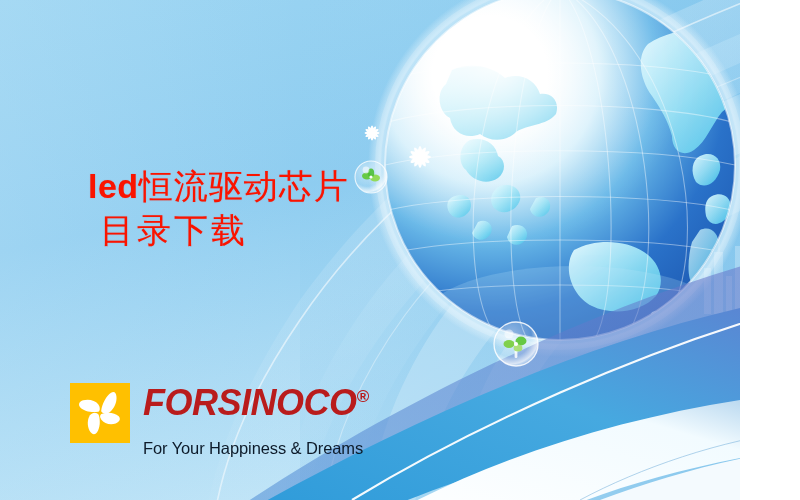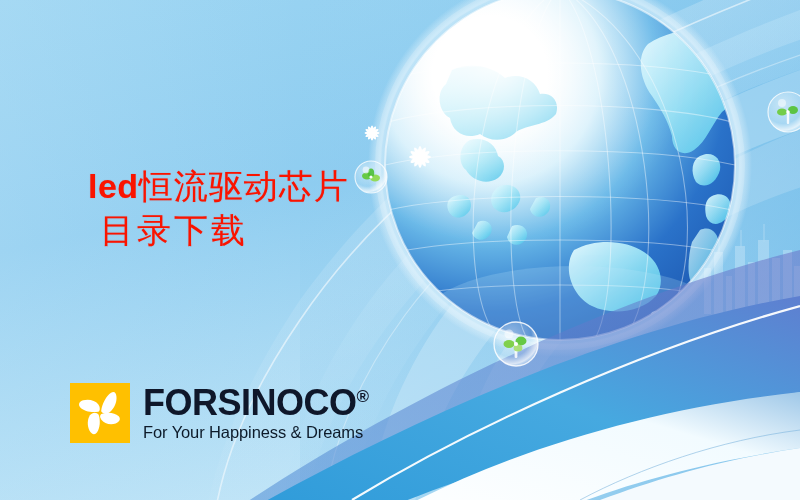--- a/index.html
+++ b/index.html
@@ -7,21 +7,21 @@
     margin: 0;
     padding: 0;
     background: #ffffff;
   }
   body {
     font-family: "Liberation Sans", sans-serif;
   }
 
   #banner {
     position: relative;
-    width: 800px;
+    width: 740px;
     height: 500px;
     overflow: hidden;
     background: #8ecdf0;
   }
 
   
   .art {
     position: absolute;
     inset: 0;
     width: 800px;
@@ -76,40 +76,41 @@
     height: 60px;
     background: #ffc000;
     flex: none;
     position: relative;
   }
   #logo-words {
     margin-left: 13px;
     margin-top: 1px;
   }
   #wordmark {
-    color: #0f172a;
+    color: #b91c1c;
     font-weight: 700;
     font-size: 36px;
     line-height: 38px;
     letter-spacing: -0.5px;
     font-family: "Liberation Sans", "DejaVu Sans", sans-serif;
     white-space: nowrap;
     display: block;
+    font-style: italic;
   }
   #wordmark .reg {
     font-size: 17px;
     vertical-align: super;
     line-height: 1;
     letter-spacing: 0;
   }
   #tagline {
     color: #0d1b2a;
     font-size: 16.5px;
     line-height: 19px;
-    margin-top: 1px;
+    margin-top: 17px;
     letter-spacing: -0.1px;
     font-family: "Liberation Sans", "DejaVu Sans", sans-serif;
     white-space: nowrap;
     display: block;
   }
 </style>
 </head>
 <body>
 
 <div id="banner">

